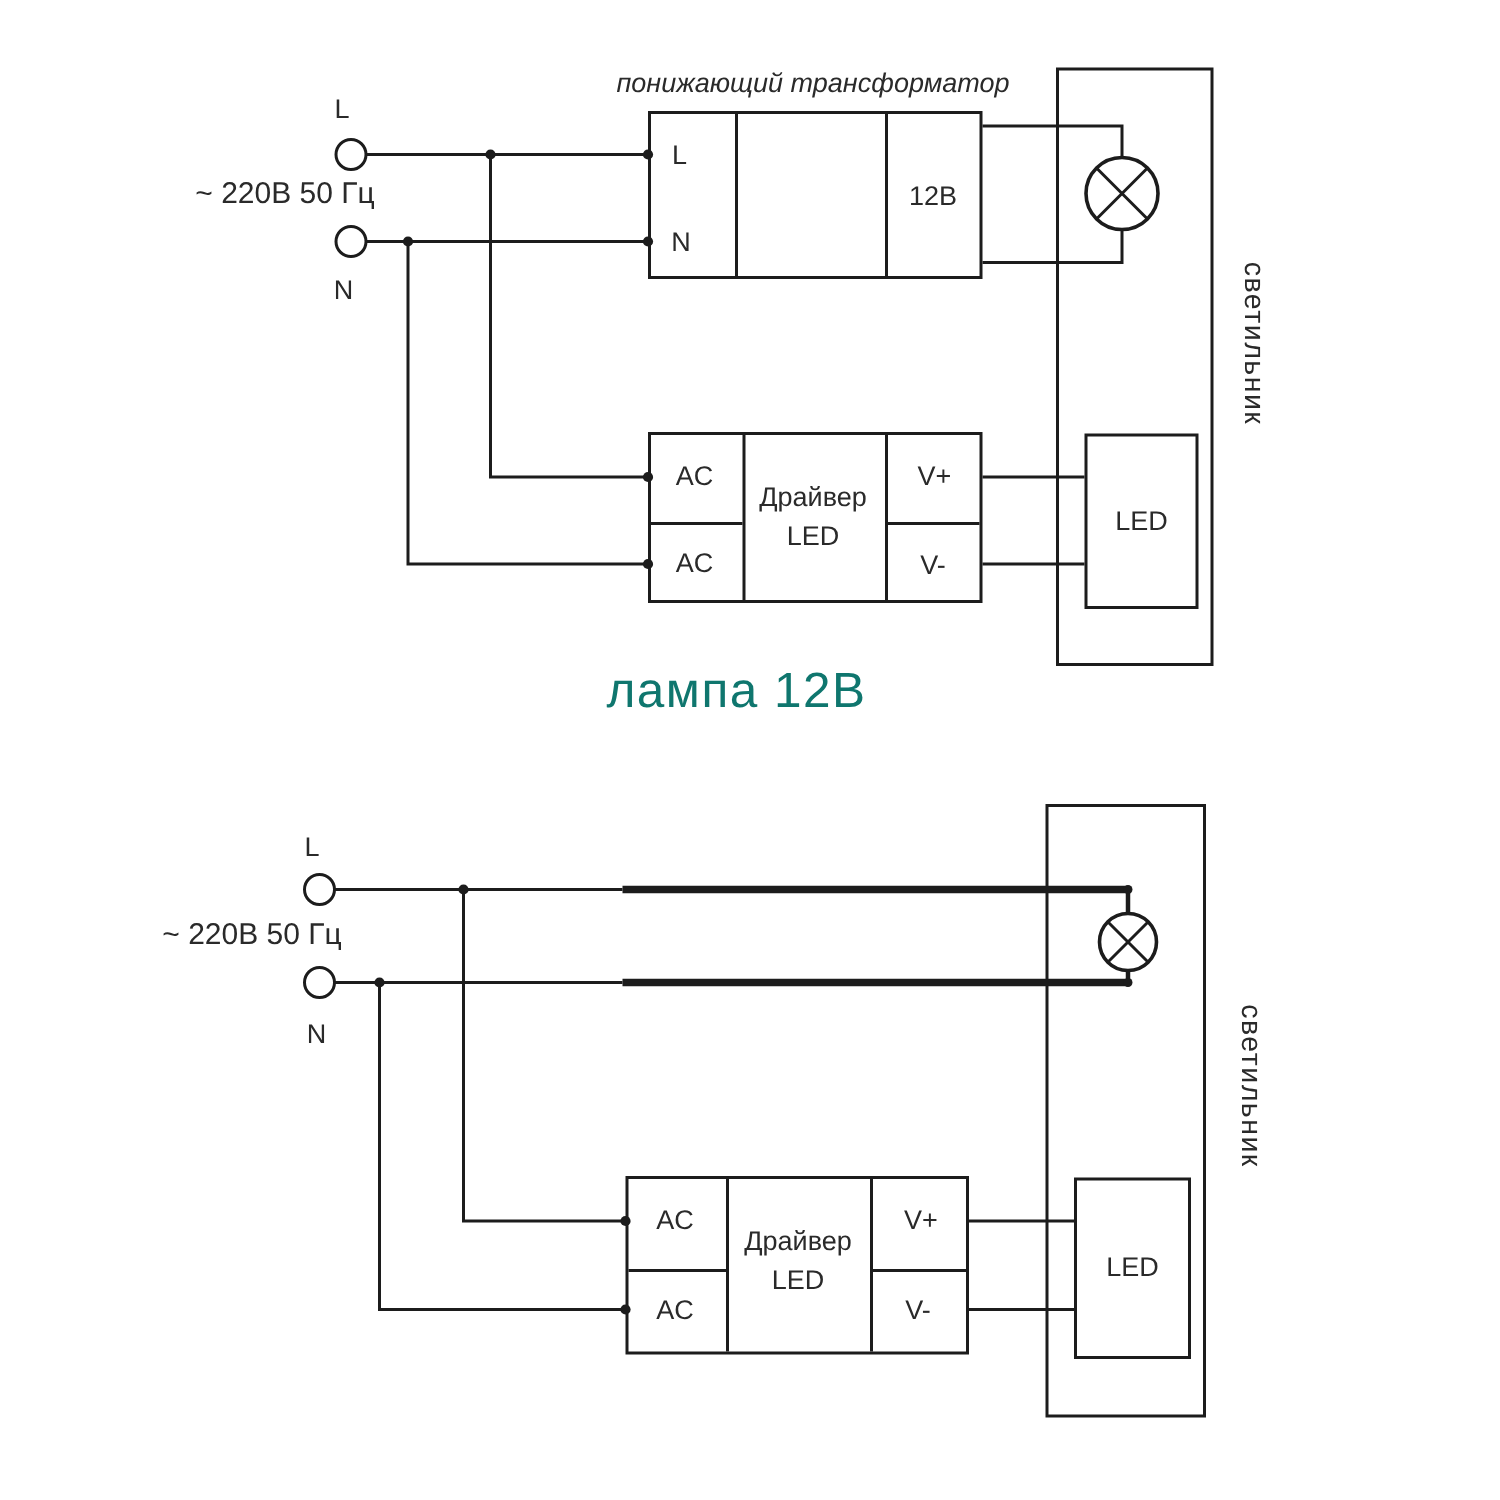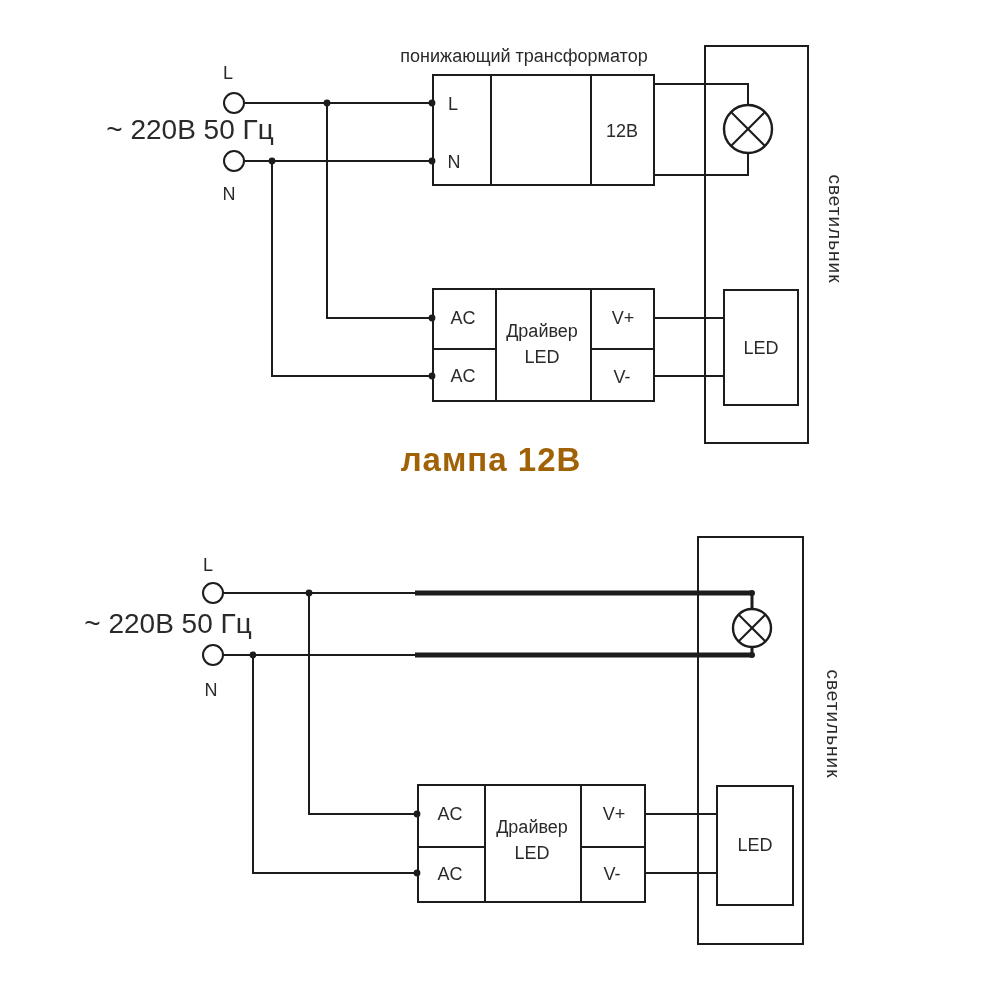--- a/index.html
+++ b/index.html
@@ -8,23 +8,23 @@
     font-family:"Liberation Sans", sans-serif;color:#2a2a2a;overflow:hidden;
   }
   .wires{position:absolute;left:0;top:0;}
   .box{position:absolute;border:2px solid #1c1c1c;background:transparent;box-sizing:border-box;}
   .vdiv{position:absolute;top:0;bottom:0;width:2px;background:#1c1c1c;}
   .hdiv{position:absolute;height:2px;background:#1c1c1c;}
   .lbl{
     position:absolute;transform:translate(-50%,-50%);
     white-space:nowrap;color:#2a2a2a;font-size:18px;line-height:1.15;
   }
-  .lbl.volt{font-size:28px;}
+  .lbl.volt{font-size:20px;}
   .lbl.title{font-size:18px;}
-  .lbl.caption{font-size:33px;color:#a16207;letter-spacing:1px;font-weight:bold;}
+  .lbl.caption{font-size:33px;color:#0f766e;letter-spacing:1px;}
   .lbl.center2{text-align:center;line-height:26px;}
   .vtext{
     writing-mode:vertical-rl;text-orientation:mixed;
     font-size:19px;letter-spacing:1px;
   }
 </style>
 </head>
 <body>
 
 <div class="canvas">
@@ -98,21 +98,21 @@
     <div class="vdiv" style="left:156px;"></div>
     <div class="hdiv" style="left:0;width:61px;top:58px;"></div>
     <div class="hdiv" style="left:156px;right:0;top:58px;"></div>
   </div>
 
   <div class="box" style="left:723px;top:289px;width:76px;height:117px;"></div>
 
   <div class="lbl" style="left:228px;top:73px;">L</div>
   <div class="lbl" style="left:229px;top:194px;">N</div>
   <div class="lbl volt" style="left:190px;top:130px;">~ 220В 50 Гц</div>
-  <div class="lbl title" style="left:524px;top:56px;">понижающий трансформатор</div>
+  <div class="lbl title" style="left:542px;top:56px;font-style:italic;">понижающий трансформатор</div>
   <div class="lbl" style="left:453px;top:104px;">L</div>
   <div class="lbl" style="left:454px;top:162px;">N</div>
   <div class="lbl" style="left:622px;top:131px;">12В</div>
   <div class="lbl" style="left:463px;top:318px;">AC</div>
   <div class="lbl" style="left:463px;top:376px;">AC</div>
   <div class="lbl center2" style="left:542px;top:344px;">
     <div>Драйвер</div>
     <div>LED</div>
   </div>
   <div class="lbl" style="left:623px;top:318px;">V+</div>

